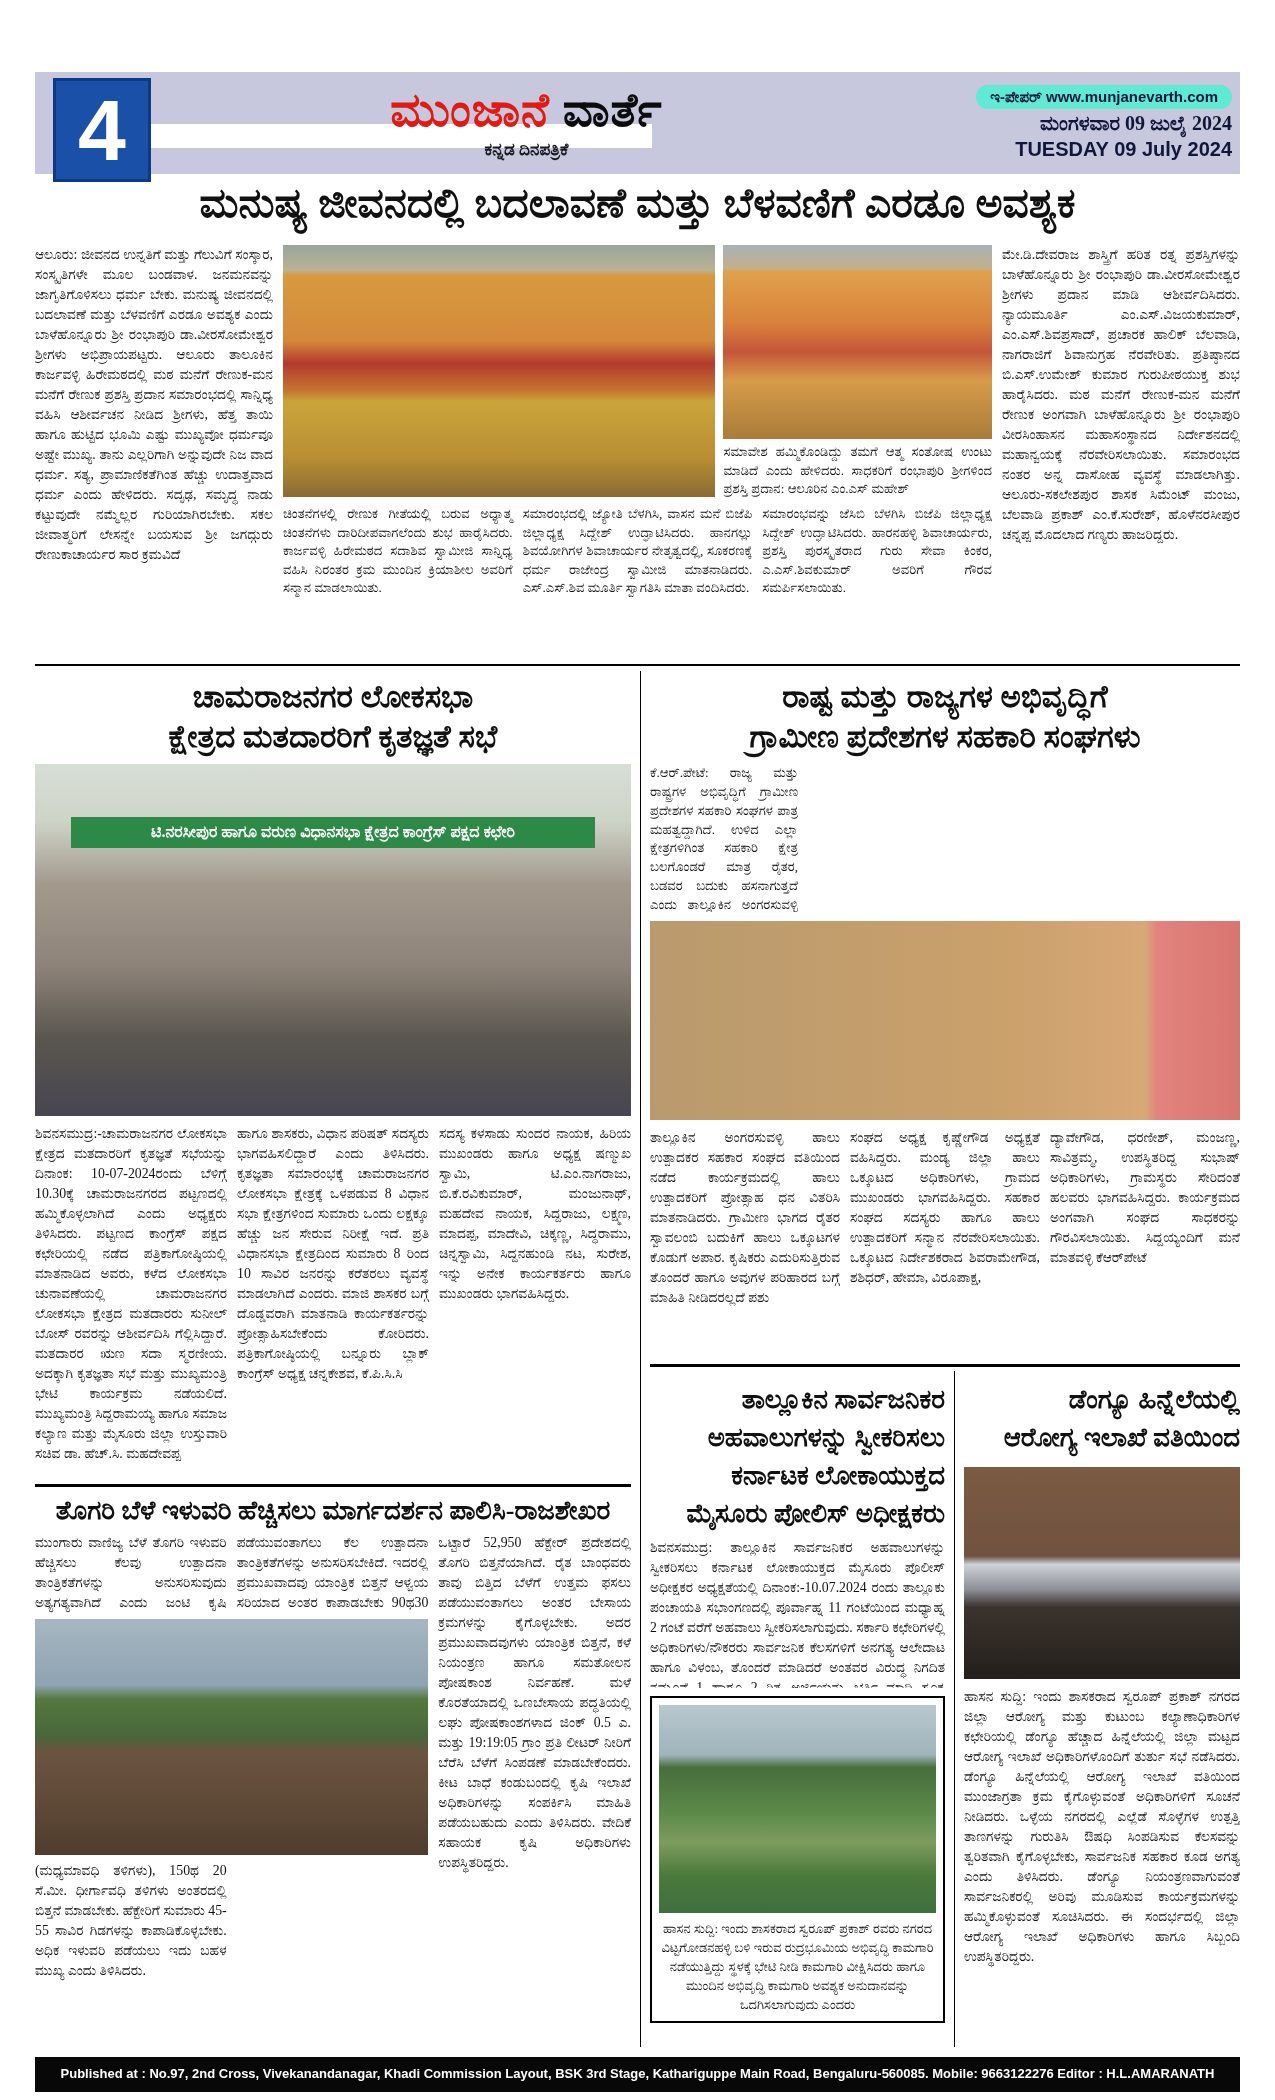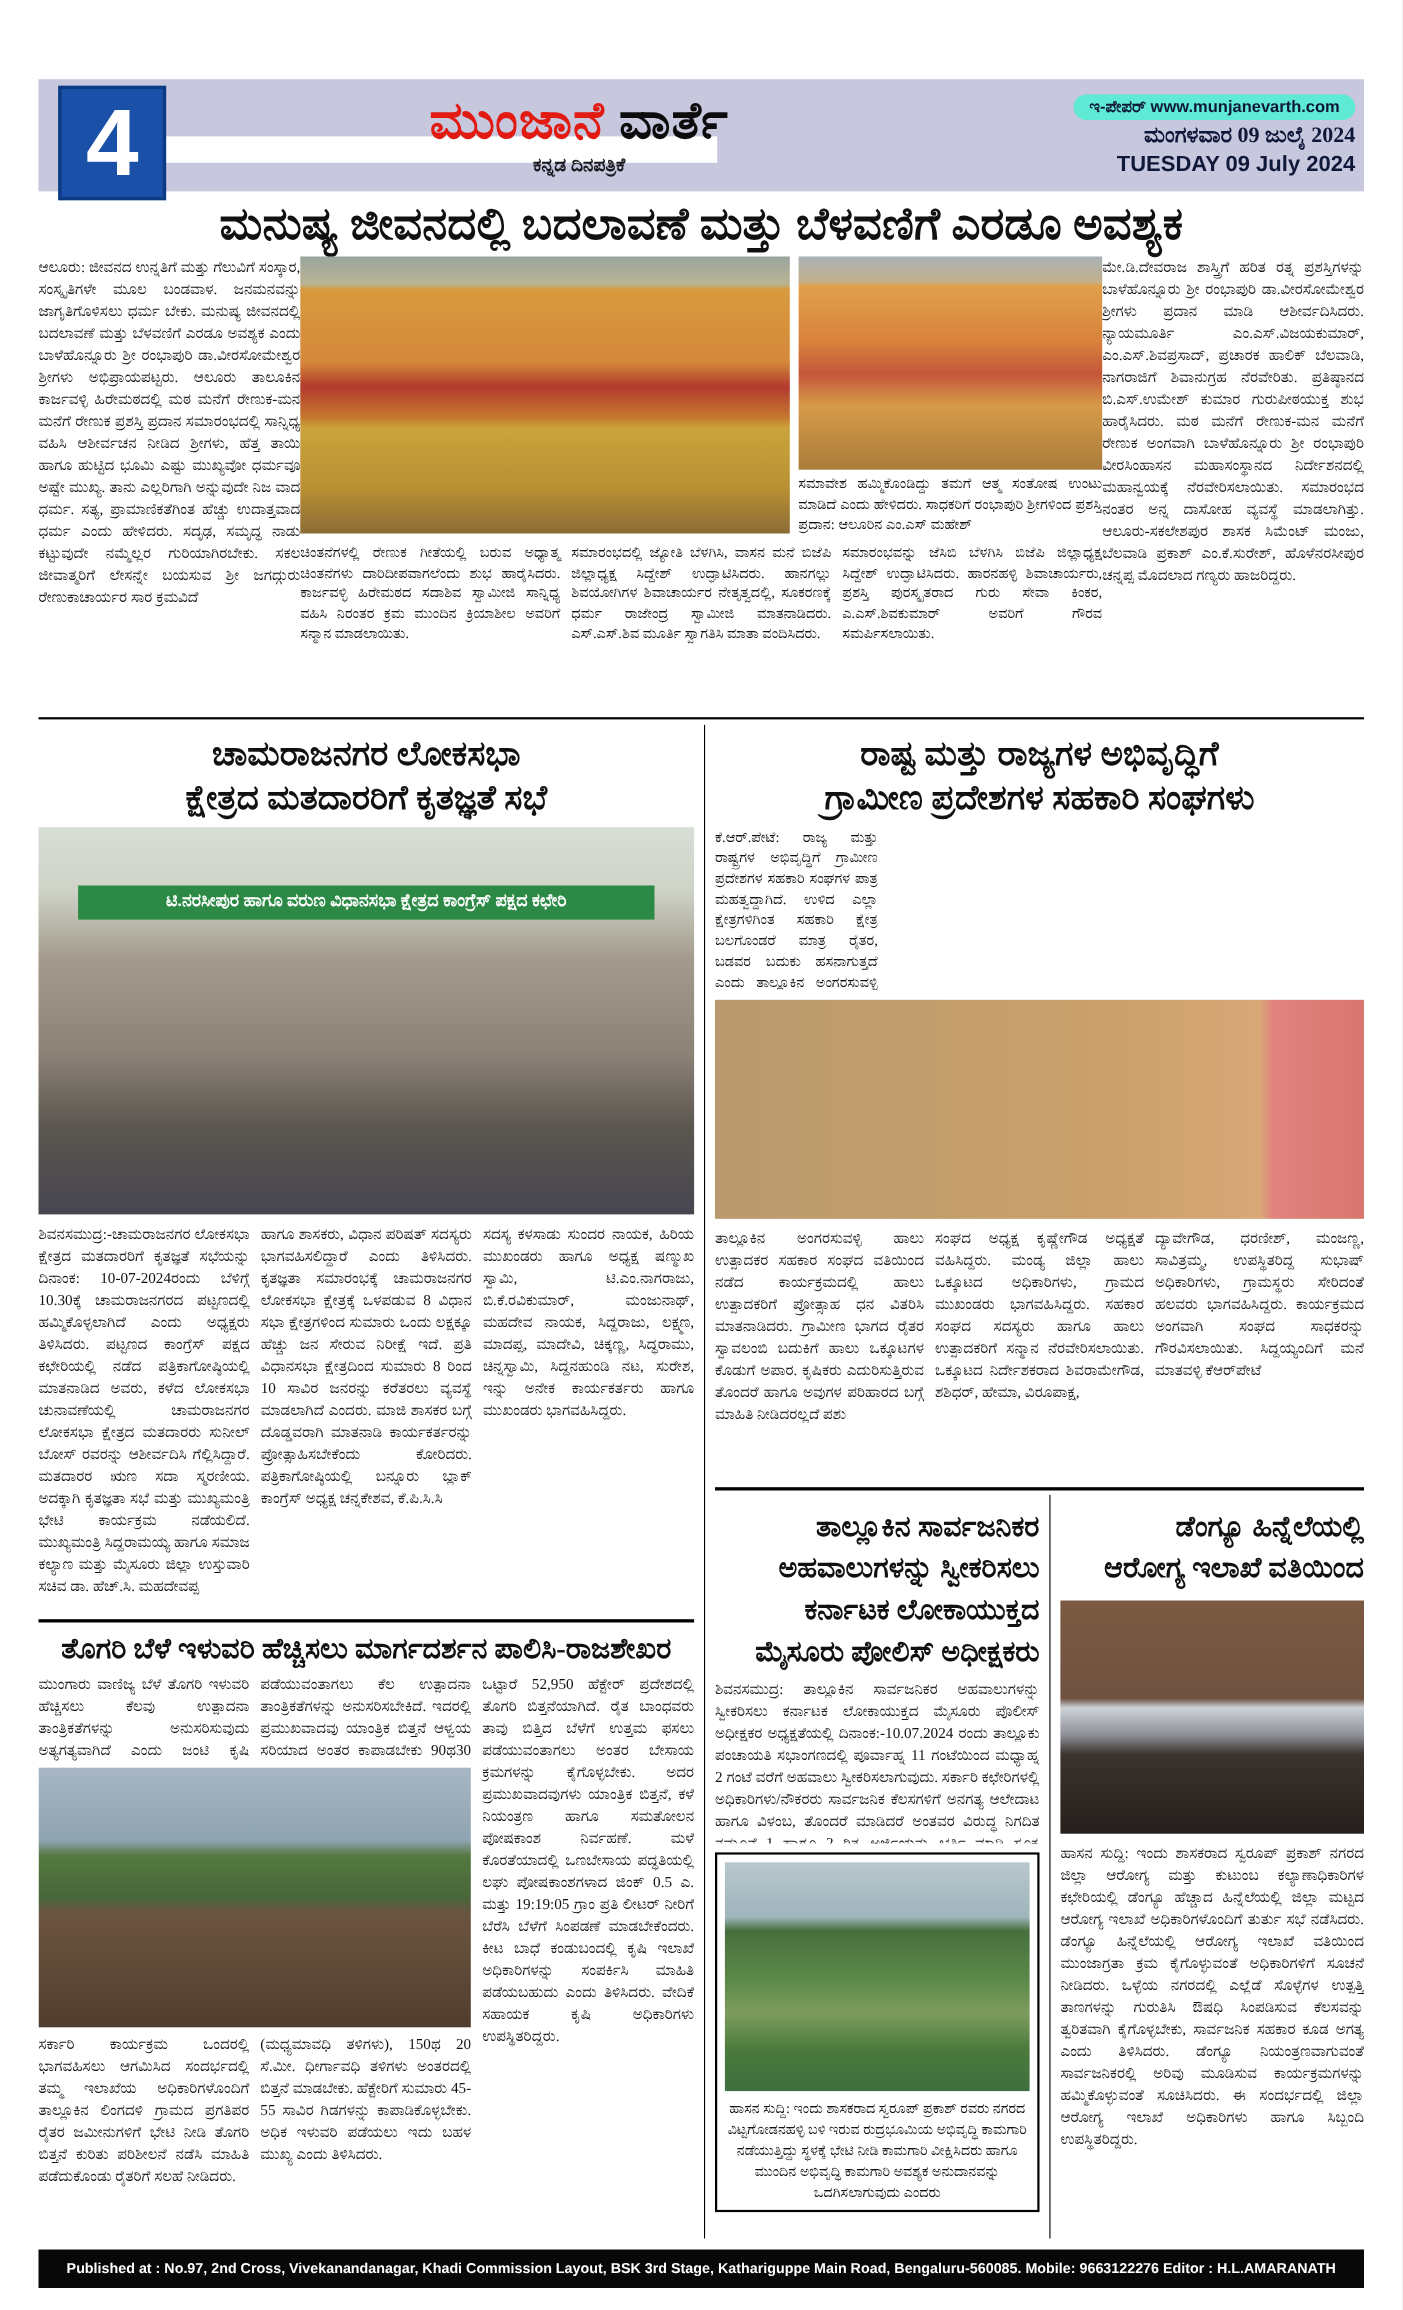--- a/index.html
+++ b/index.html
@@ -32,21 +32,21 @@
   h3.subhead{font-size:26px;font-weight:bold;text-align:right;line-height:1.45;margin:10px 0 6px 0;}
   h3.subhead .bigline{display:block;font-size:37px;line-height:1.25;}
 
   
   p.body{font-size:13.8px;line-height:1.45;text-align:justify;margin:0 0 8px 0;}
   .clip{overflow:hidden;}
   .rule{border:0;border-top:2px solid #000;margin:5px 0;}
   .rule.thick{border-top:3.5px solid #000;margin:8px 0 4px 0;}
 
   
-  .lead-grid{display:grid;grid-template-columns:238px 1fr 238px;gap:0;height:414px;overflow:hidden;margin-top:6px;}
+  .lead-grid{display:grid;grid-template-columns:238px 1fr 238px;gap:10px;height:414px;overflow:hidden;margin-top:18px;}
   .photos{display:flex;gap:8px;height:252px;}
   .photo{background:#999;}
   .ph1{flex:0 0 61%;
     background:linear-gradient(180deg,#9aa59e 0%,#b9b393 10%,#d89a3e 12%,#d4893a 38%,#b23a2e 47%,#c5772f 58%,#caa43b 62%,#b98f33 84%,#8a6b35 100%);}
   .ph2wrap{flex:1;display:flex;flex-direction:column;gap:4px;}
   .ph2{height:200px;
     background:linear-gradient(180deg,#a9b2b8 0%,#c3b089 12%,#e0a04b 14%,#d9823c 40%,#c4563a 55%,#d79b49 70%,#a97c3a 100%);}
   .undercols{display:grid;grid-template-columns:1fr 1fr 1fr;gap:10px;height:150px;overflow:hidden;margin-top:8px;}
   .smalltext{font-size:13.2px;line-height:1.4;text-align:justify;margin:0;}
 
@@ -161,21 +161,20 @@
         <hr class="rule thick">
         <h2 class="togari-head">ತೊಗರಿ ಬೆಳೆ ಇಳುವರಿ ಹೆಚ್ಚಿಸಲು ಮಾರ್ಗದರ್ಶನ ಪಾಲಿಸಿ-ರಾಜಶೇಖರ</h2>
         <div class="togari-body">
           <div class="togari-left">
             <div class="tworow tr-top">
               <p class="body">ಮುಂಗಾರು ವಾಣಿಜ್ಯ ಬೆಳೆ ತೊಗರಿ ಇಳುವರಿ ಹೆಚ್ಚಿಸಲು ಕೆಲವು ಉತ್ಪಾದನಾ ತಾಂತ್ರಿಕತೆಗಳನ್ನು ಅನುಸರಿಸುವುದು ಅತ್ಯಗತ್ಯವಾಗಿದೆ ಎಂದು ಜಂಟಿ ಕೃಷಿ ನಿರ್ದೇಶಕ ರಾಜಶೇಖರ ಎಲಿಯಮ್ಸ್ ಹೇಳಿದರು. ಇತ್ತೀಚಿಗೆ ಪಟ್ಟಣದಲ್ಲಿ</p>
               <p class="body">ಪಡೆಯುವಂತಾಗಲು ಕೆಲ ಉತ್ಪಾದನಾ ತಾಂತ್ರಿಕತೆಗಳನ್ನು ಅನುಸರಿಸಬೇಕಿದೆ. ಇದರಲ್ಲಿ ಪ್ರಮುಖವಾದವು ಯಾಂತ್ರಿಕ ಬಿತ್ತನೆ ಆಳ್ವಯ ಸರಿಯಾದ ಅಂತರ ಕಾಪಾಡಬೇಕು 90ಥ30 ಸೆ.ಮೀ.</p>
             </div>
             <div class="photo farm"></div>
             <div class="tworow tr-bot">
-              <p class="body">ಸರ್ಕಾರಿ ಕಾರ್ಯಕ್ರಮ ಒಂದರಲ್ಲಿ ಭಾಗವಹಿಸಲು ಆಗಮಿಸಿದ ಸಂದರ್ಭದಲ್ಲಿ ತಮ್ಮ ಇಲಾಖೆಯ ಅಧಿಕಾರಿಗಳೊಂದಿಗೆ ತಾಲ್ಲೂಕಿನ ಲಿಂಗದಳಿ ಗ್ರಾಮದ ಪ್ರಗತಿಪರ ರೈತರ ಜಮೀನುಗಳಿಗೆ ಭೇಟಿ ನೀಡಿ ತೊಗರಿ ಬಿತ್ತನೆ ಕುರಿತು ಪರಿಶೀಲನೆ ನಡೆಸಿ ಮಾಹಿತಿ ಪಡೆದುಕೊಂಡು ರೈತರಿಗೆ ಸಲಹೆ ನೀಡಿದರು.</p>
               <p class="body">(ಮಧ್ಯಮಾವಧಿ ತಳಿಗಳು), 150ಥ 20 ಸೆ.ಮೀ. ಧೀರ್ಗಾವಧಿ ತಳಿಗಳು ಅಂತರದಲ್ಲಿ ಬಿತ್ತನೆ ಮಾಡಬೇಕು. ಹೆಕ್ಟೇರಿಗೆ ಸುಮಾರು 45-55 ಸಾವಿರ ಗಿಡಗಳನ್ನು ಕಾಪಾಡಿಕೊಳ್ಳಬೇಕು. ಅಧಿಕ ಇಳುವರಿ ಪಡೆಯಲು ಇದು ಬಹಳ ಮುಖ್ಯ ಎಂದು ತಿಳಿಸಿದರು.</p>
             </div>
           </div>
           <div class="togari-right">
             <p class="body">ಒಟ್ಟಾರೆ 52,950 ಹೆಕ್ಟೇರ್ ಪ್ರದೇಶದಲ್ಲಿ ತೊಗರಿ ಬಿತ್ತನೆಯಾಗಿದೆ. ರೈತ ಬಾಂಧವರು ತಾವು ಬಿತ್ತಿದ ಬೆಳೆಗೆ ಉತ್ತಮ ಫಸಲು ಪಡೆಯುವಂತಾಗಲು ಅಂತರ ಬೇಸಾಯ ಕ್ರಮಗಳನ್ನು ಕೈಗೊಳ್ಳಬೇಕು. ಅದರ ಪ್ರಮುಖವಾದವುಗಳು ಯಾಂತ್ರಿಕ ಬಿತ್ತನೆ, ಕಳೆ ನಿಯಂತ್ರಣ ಹಾಗೂ ಸಮತೋಲನ ಪೋಷಕಾಂಶ ನಿರ್ವಹಣೆ. ಮಳೆ ಕೊರತೆಯಾದಲ್ಲಿ ಒಣಬೇಸಾಯ ಪದ್ಧತಿಯಲ್ಲಿ ಲಘು ಪೋಷಕಾಂಶಗಳಾದ ಜಿಂಕ್ 0.5 ಎ. ಮತ್ತು 19:19:05 ಗ್ರಾಂ ಪ್ರತಿ ಲೀಟರ್ ನೀರಿಗೆ ಬೆರೆಸಿ ಬೆಳೆಗೆ ಸಿಂಪಡಣೆ ಮಾಡಬೇಕೆಂದರು. ಕೀಟ ಬಾಧೆ ಕಂಡುಬಂದಲ್ಲಿ ಕೃಷಿ ಇಲಾಖೆ ಅಧಿಕಾರಿಗಳನ್ನು ಸಂಪರ್ಕಿಸಿ ಮಾಹಿತಿ ಪಡೆಯಬಹುದು ಎಂದು ತಿಳಿಸಿದರು. ವೇದಿಕೆ ಸಹಾಯಕ ಕೃಷಿ ಅಧಿಕಾರಿಗಳು ಉಪಸ್ಥಿತರಿದ್ದರು.</p>
           </div>
         </div>
       </div>
 
       <div class="right-half">

